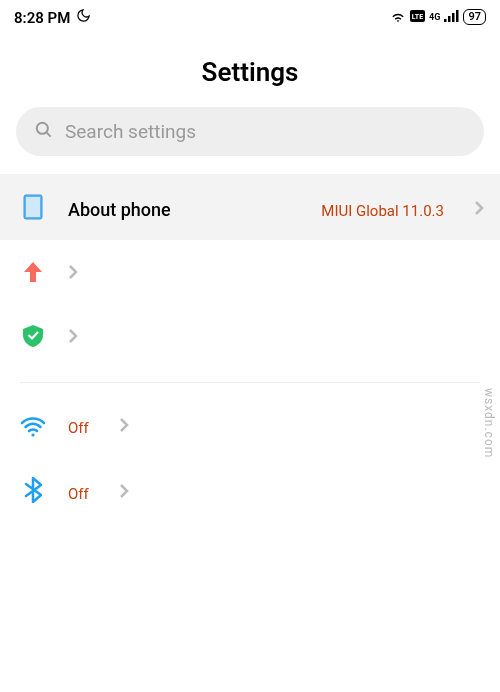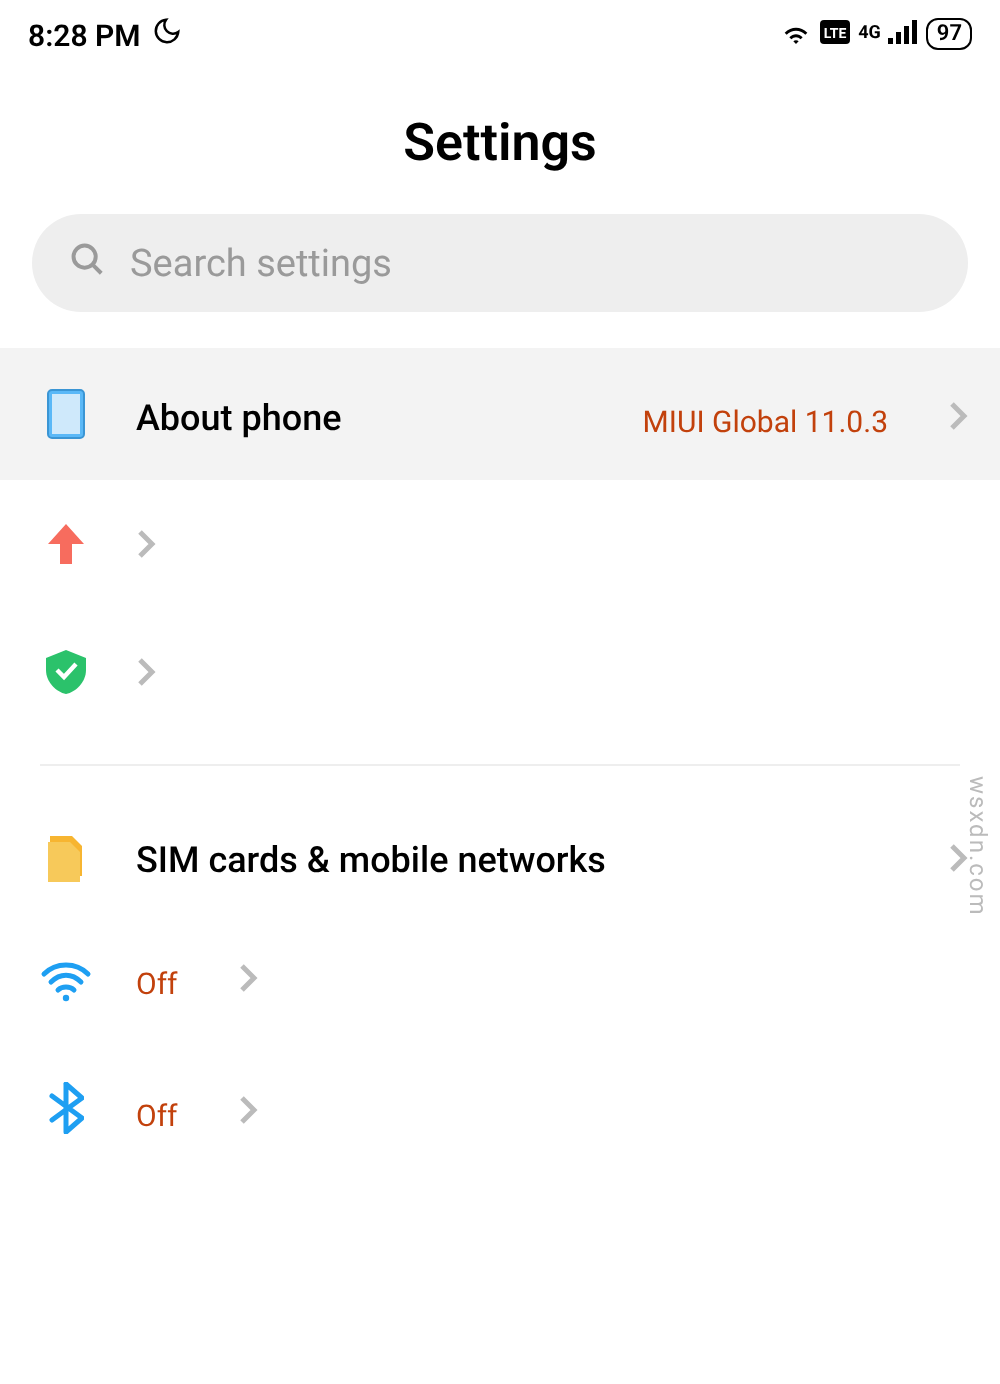--- a/index.html
+++ b/index.html
@@ -199,34 +199,20 @@
     </span>
     <span class="chevron">
       <svg width="10" height="16" viewBox="0 0 10 16" fill="none" stroke="#bbb" stroke-width="2.5">
           <polyline points="2,2 8,8 2,14"></polyline>
         </svg>
     </span>
   </div>
 
   <div class="divider"></div>
 
-  <div class="list-item">
-    <span class="icon-slot">
-      <svg width="22" height="24" viewBox="0 0 22 24">
-          <path d="M4 2 H15 L20 7 V22 H4 Z" fill="#F7B531" transform="translate(-1,-1)"></path>
-          <path d="M2 4 H13 L18 9 V24 H2 Z" fill="#F7C95A"></path>
-        </svg>
-    </span>
-    <span class="item-label">SIM cards &amp; mobile networks</span>
-    <span class="chevron">
-      <svg width="10" height="16" viewBox="0 0 10 16" fill="none" stroke="#bbb" stroke-width="2.5">
-          <polyline points="2,2 8,8 2,14"></polyline>
-        </svg>
-    </span>
-  </div>
 
   <div class="list-item">
     <span class="icon-slot">
       <svg width="26" height="20" viewBox="0 0 26 20" fill="none" stroke="#1E9FF2" stroke-width="2.5" stroke-linecap="round">
           <path d="M2 6 C8 0 18 0 24 6"></path>
           <path d="M5.5 10 C10 5.5 16 5.5 20.5 10"></path>
           <path d="M9 14 C11 12 15 12 17 14"></path>
           <circle cx="13" cy="18" r="1.6" fill="#1E9FF2" stroke="none"></circle>
         </svg>
     </span>

